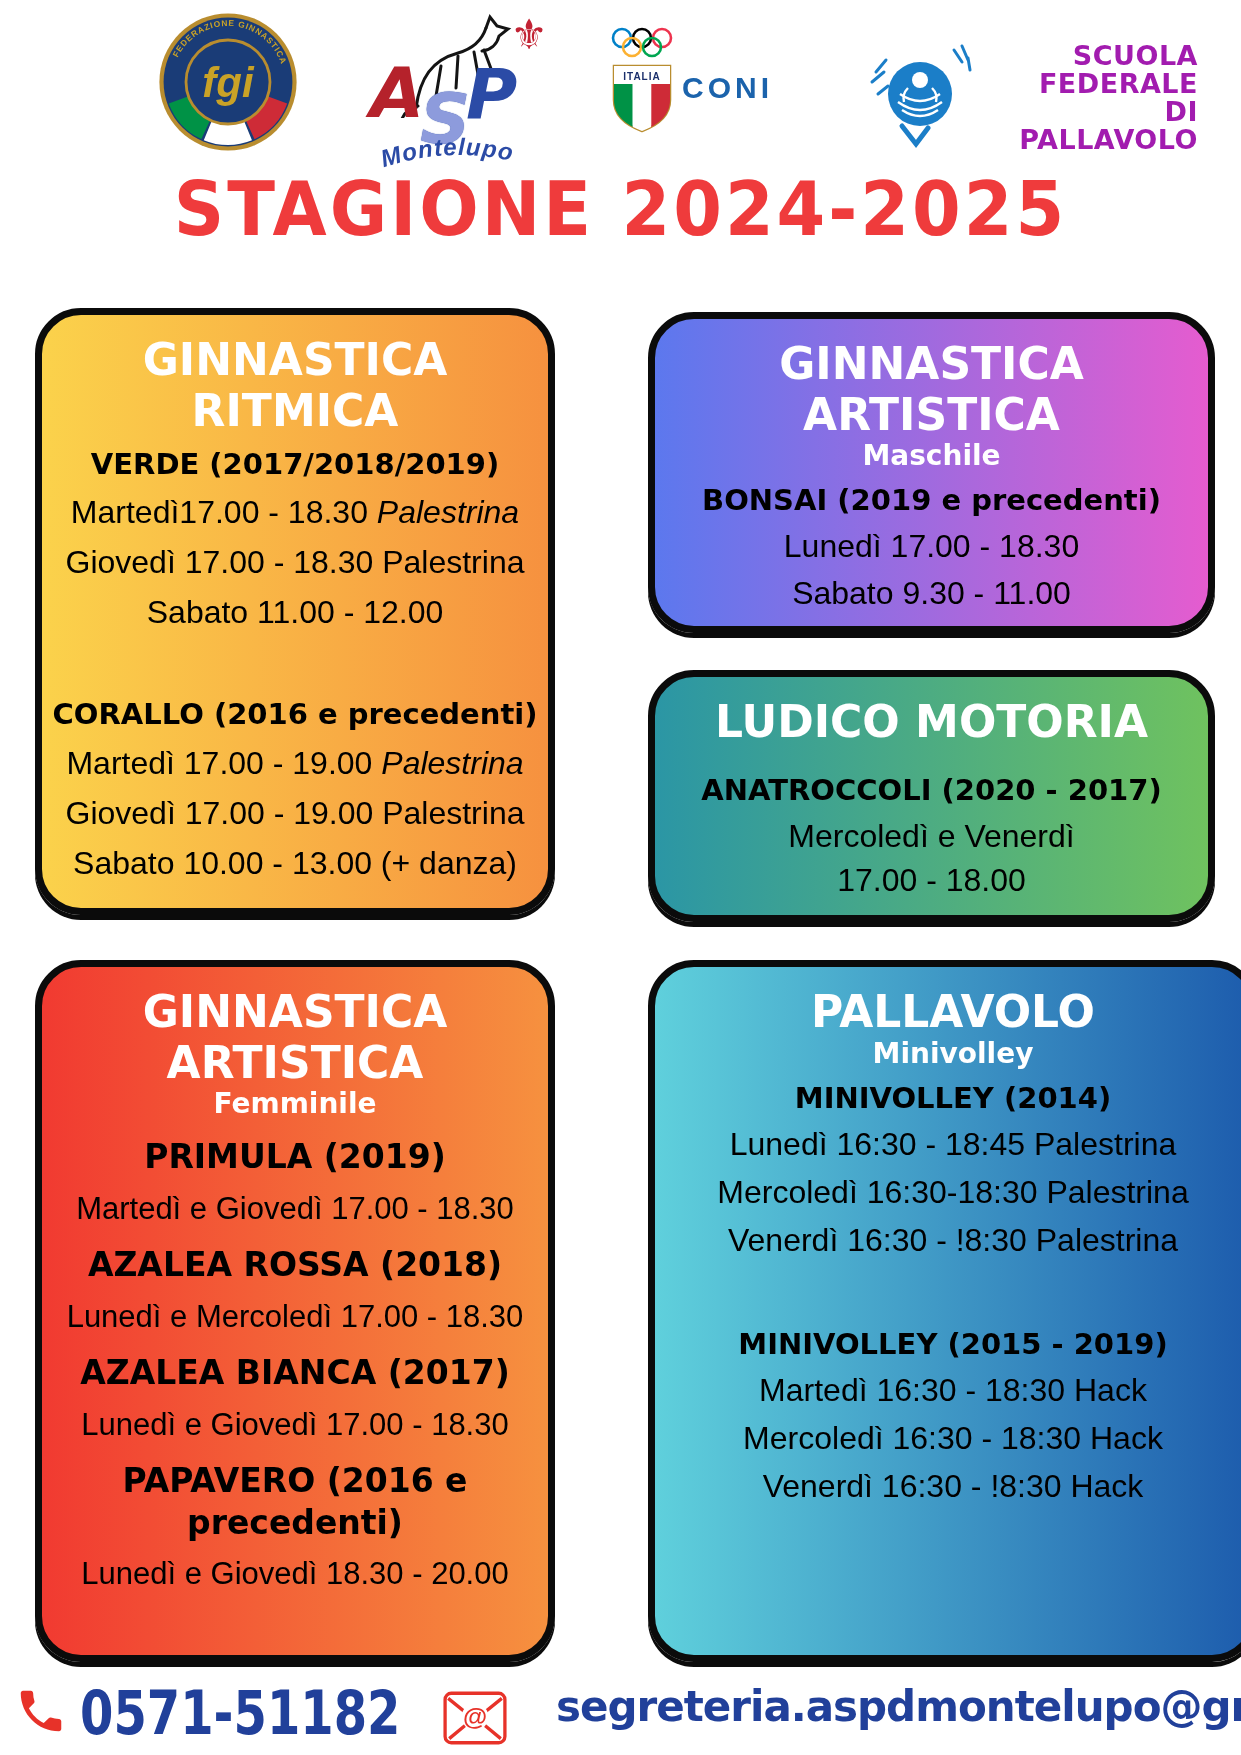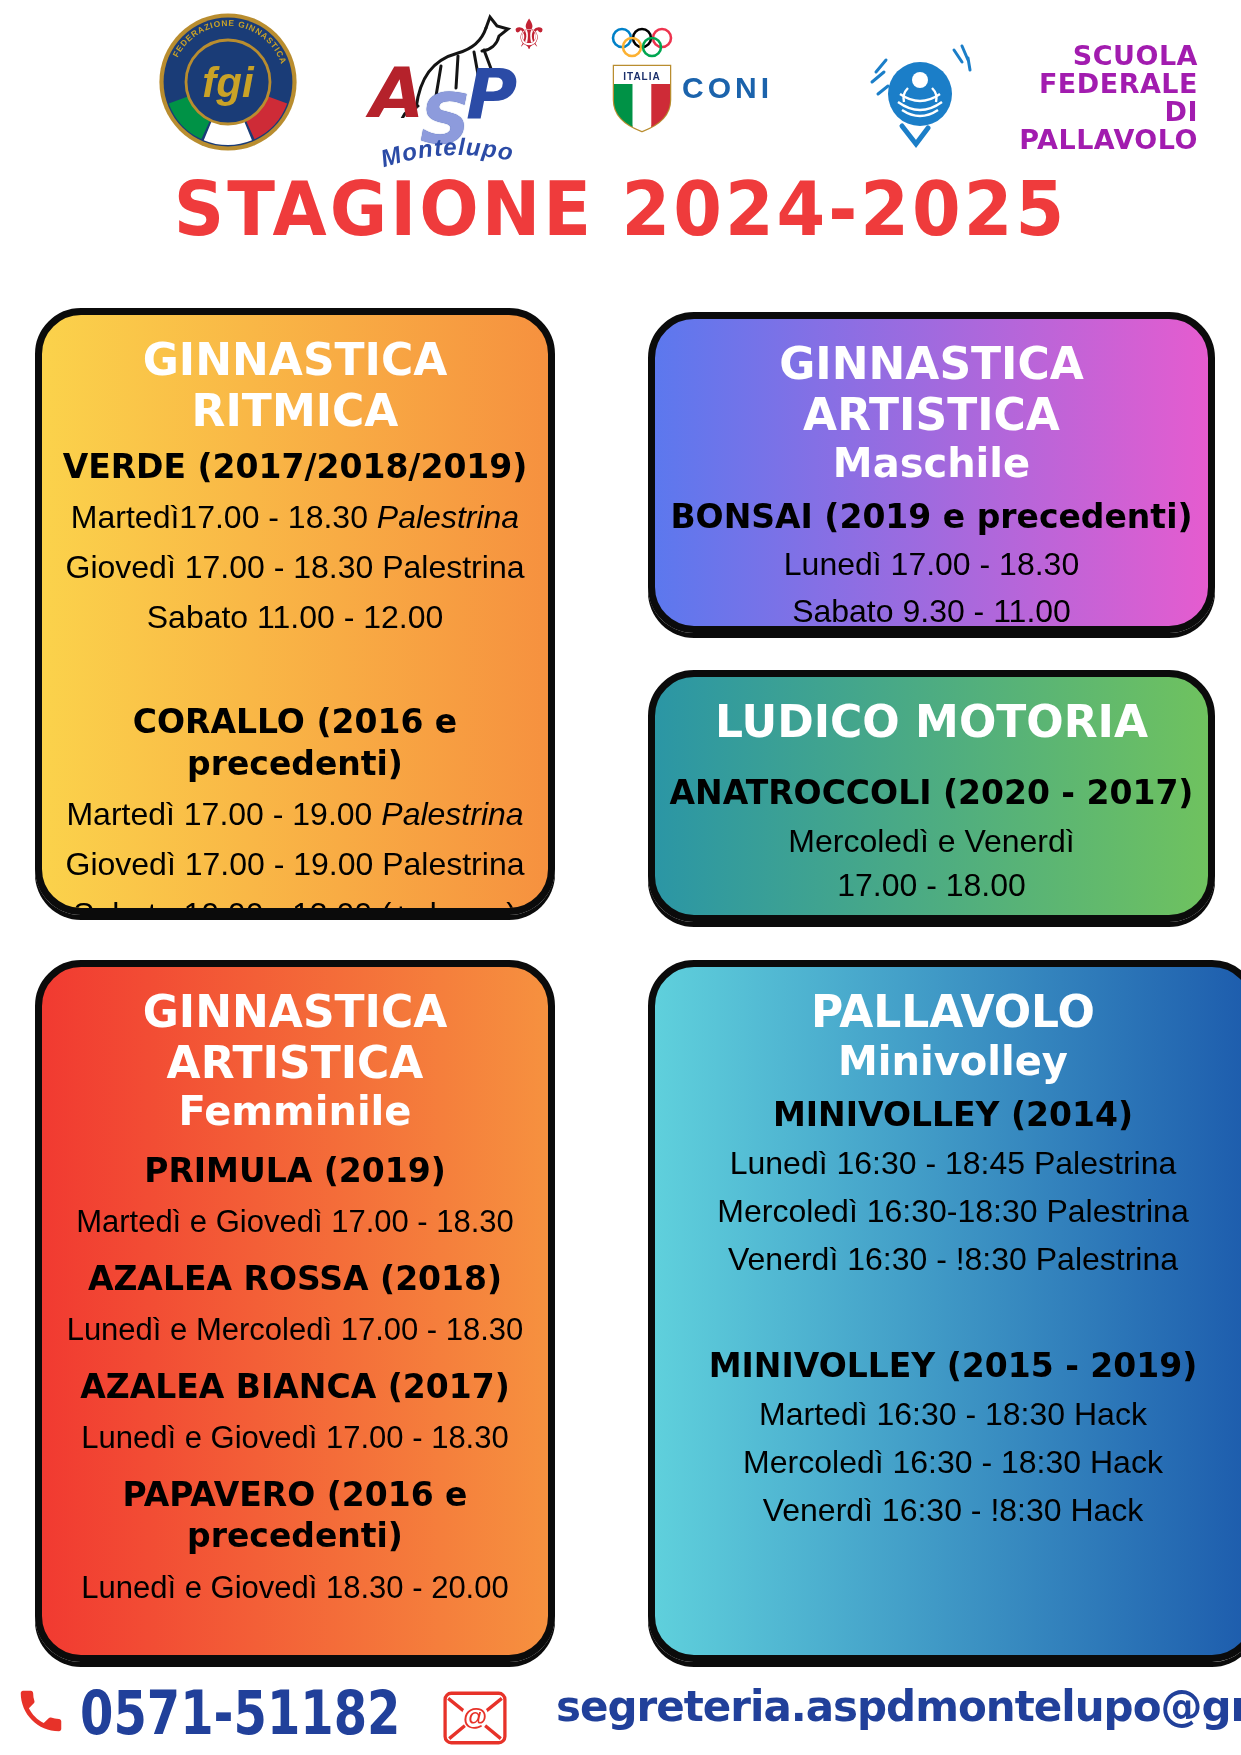--- a/index.html
+++ b/index.html
@@ -30,23 +30,23 @@
   }
   
   .card{
     position:absolute;box-sizing:border-box;border:7px solid #0B0B0B;border-radius:46px;
     box-shadow:0 5px 0 #0B0B0B;padding:12px 10px;text-align:center;color:#000;overflow:hidden;
   }
   .card-title{
     margin:8px 0 10px;font-family:"DejaVu Sans",sans-serif;font-weight:800;color:#fff;
     font-size:44px;line-height:1.15;
   }
-  .card-title div:nth-child(2){font-size:40px;}
+  .card-title div:nth-child(2){font-size:28px;}
   .line{margin:9px 0;font-size:32px;line-height:1.25;}
-  .line.group{font-weight:800;font-size:33px;font-family:"DejaVu Sans",sans-serif;margin-top:14px;}
+  .line.group{font-weight:800;font-size:29px;font-family:"DejaVu Sans",sans-serif;margin-top:14px;}
   .line.spacer{height:44px;margin:0;}
   .line i{font-style:italic;}
   #card-ginnastica-ritmica .line{margin:10px 0;}
   #card-ginnastica-artistica-maschile .line{margin:7px 0;}
   #card-ludico-motoria .card-title{margin-bottom:24px;}
   #card-ludico-motoria .line{margin:4px 0;}
   #card-ludico-motoria .line.group{margin:10px 0 8px;}
   #card-ginnastica-artistica-femminile .line{margin:12px 0;font-size:31px;}
   #card-ginnastica-artistica-femminile .line.group{font-size:33px;margin-top:16px;}
   #card-pallavolo .line{margin:8px 0;}

